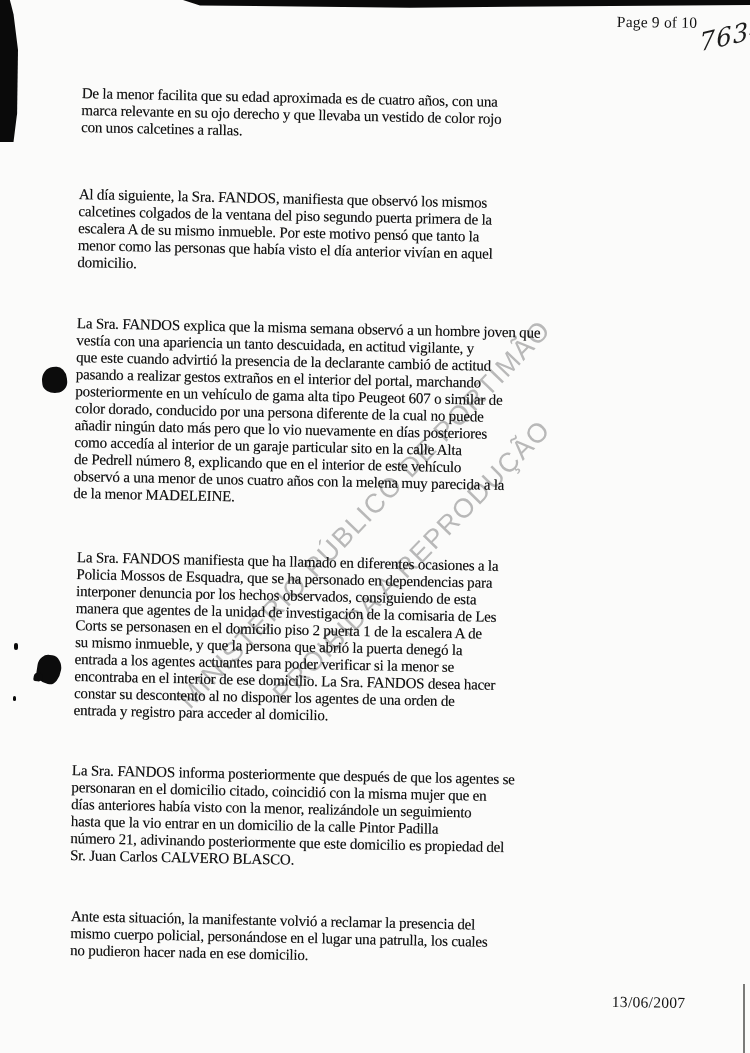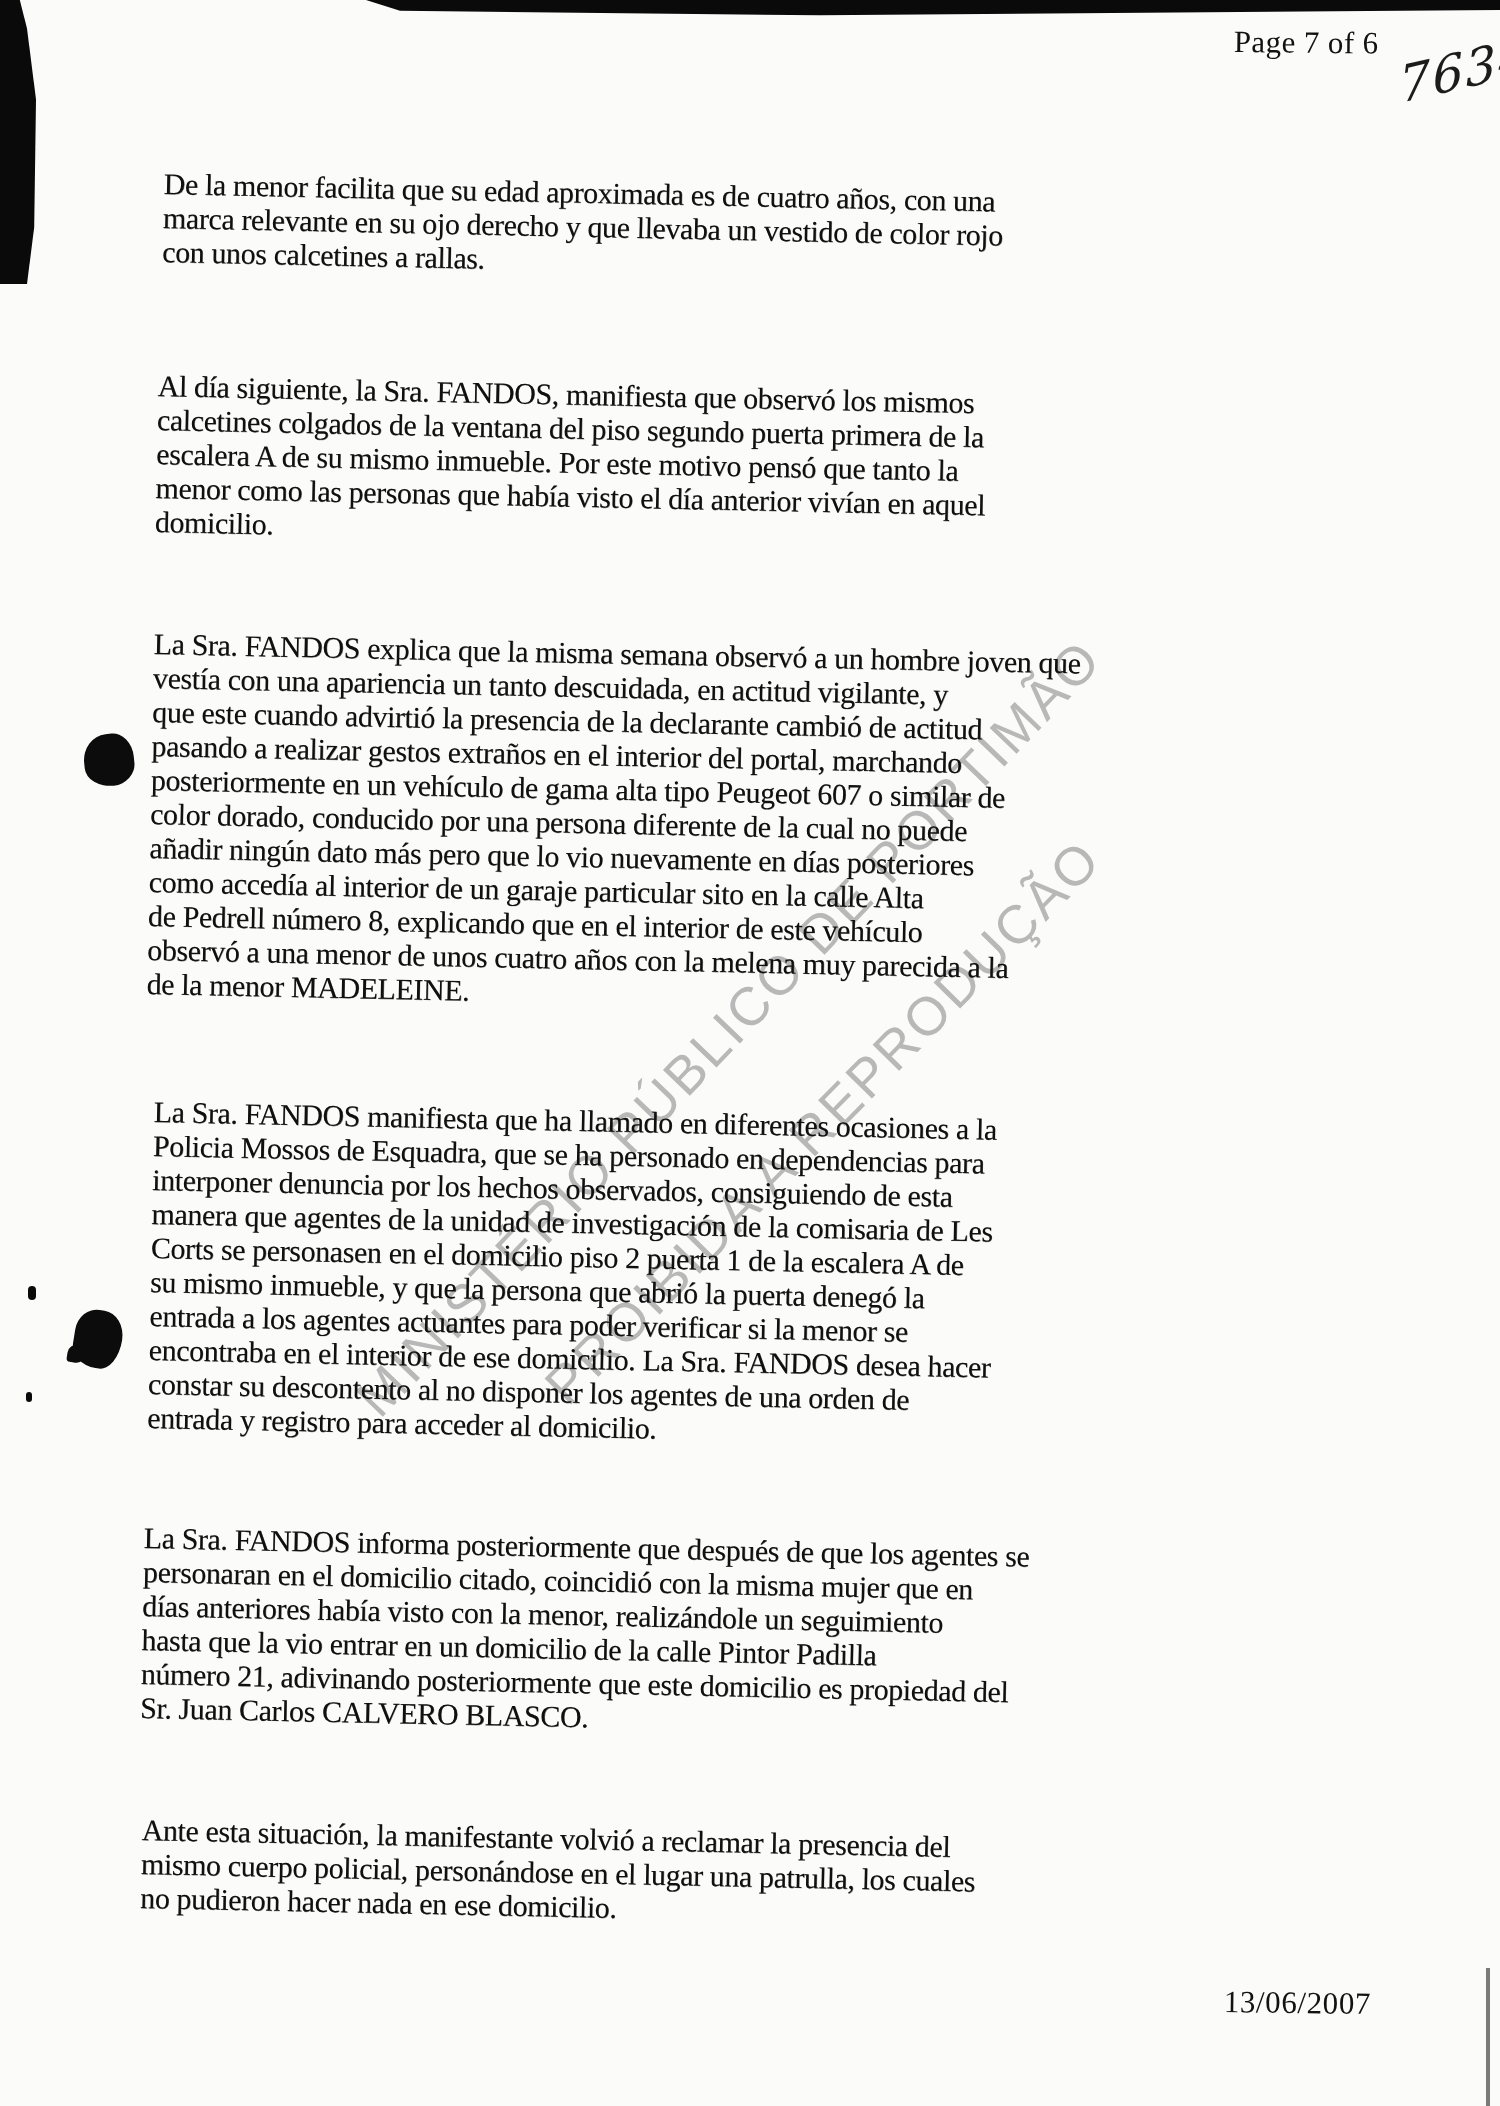--- a/index.html
+++ b/index.html
@@ -83,21 +83,21 @@
 <body>
 
 <div class="page">
 
   <div class="artifact edge-left"></div>
   <div class="artifact edge-top"></div>
   <div class="artifact tick-1"></div>
   <div class="artifact tick-2"></div>
   <div class="edge-right artifact"></div>
 
-  <div class="page-label">Page 7 of 6</div>
+  <div class="page-label">Page 9 of 10</div>
   <div class="handwritten">7634</div>
 
   <div class="watermark wm1">MINISTÉRIO PÚBLICO DE PORTIMÃO</div>
   <div class="watermark wm2">PROIBIDA A REPRODUÇÃO</div>
 
   <div class="para p0">
       <div class="line">De la menor facilita que su edad aproximada es de cuatro años, con una</div>
       <div class="line">marca relevante en su ojo derecho y que llevaba un vestido de color rojo</div>
       <div class="line">con unos calcetines a rallas.</div>
     </div>

